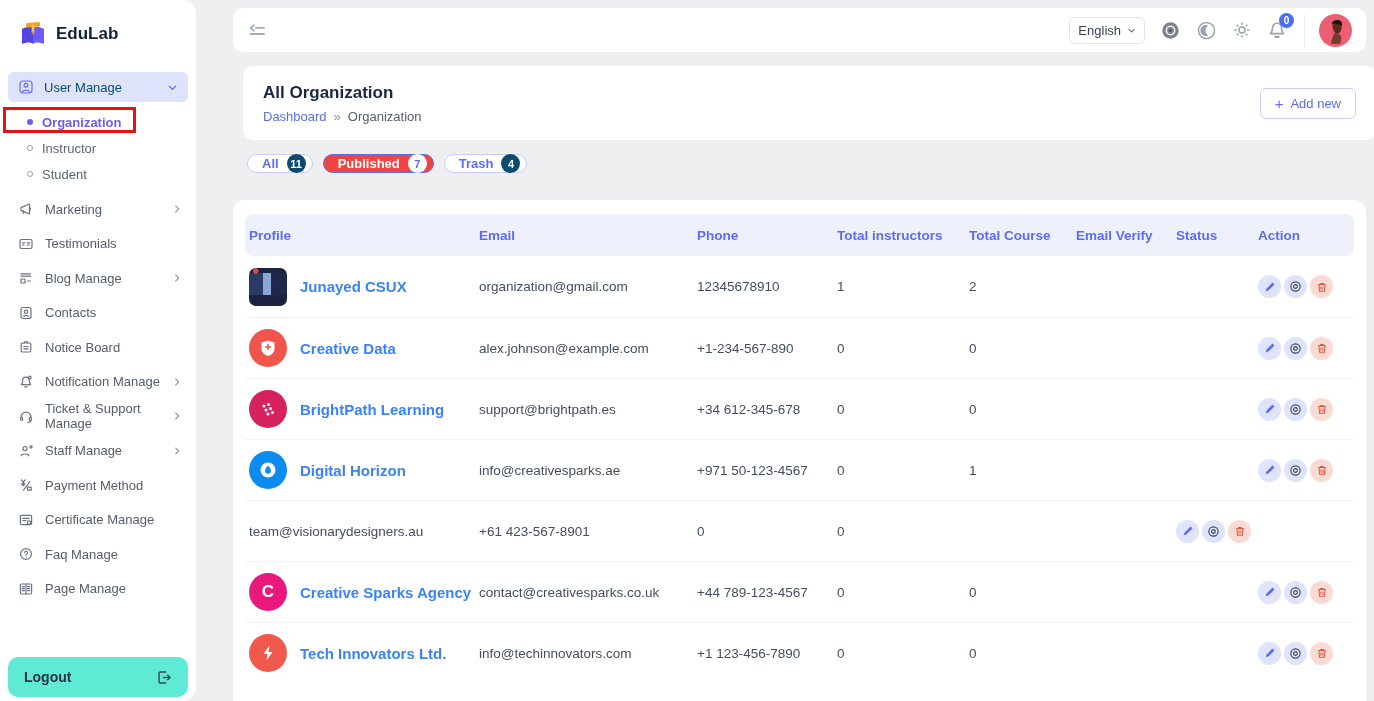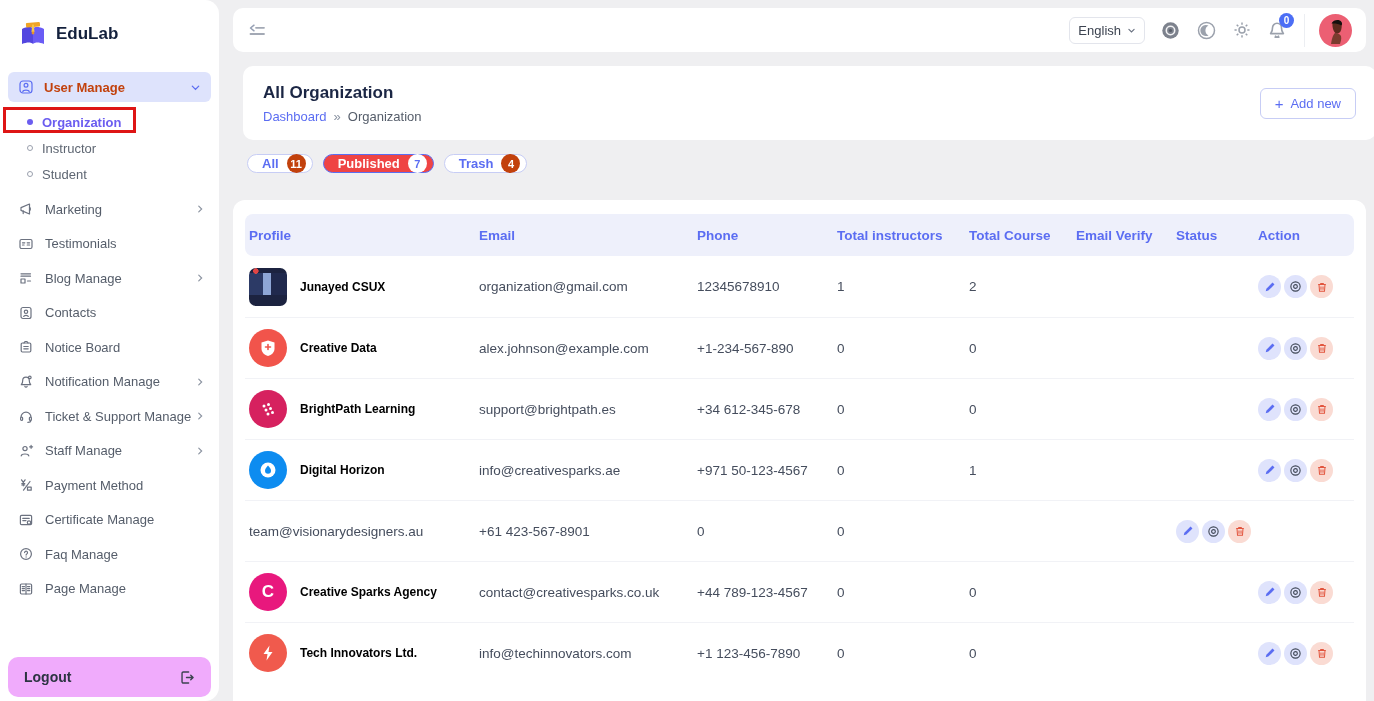--- a/index.html
+++ b/index.html
@@ -2,37 +2,37 @@
 <html><head>
 <meta charset="utf-8">
 <style>
   * { box-sizing: border-box; margin: 0; padding: 0; }
   html,body { width:1374px; height:701px; overflow:hidden; background:#efeff1;
     font-family:"Liberation Sans", sans-serif; position:relative; }
   svg { display:block; }
   .ico { stroke:#6c7280; fill:none; stroke-width:1.2; stroke-linecap:round; stroke-linejoin:round; }
 
   
-  .sidebar { position:absolute; left:0; top:0; width:219px; height:701px; background:#fff;
+  .sidebar { position:absolute; left:0; top:0; width:196px; height:701px; background:#fff;
     border-radius:0 14px 14px 0; }
   .logo { display:flex; align-items:center; gap:8px; padding:20px 0 0 18px; }
   .logo-text { font-size:17px; font-weight:700; color:#13203c; }
   .nav { margin-top:24px; }
   .s-active { margin:0 8px; height:30px; background:#dee3fc; border-radius:6px;
     display:flex; align-items:center; padding:0 10px; cursor:pointer; }
-  .s-active .lbl { color:#c2410c; font-size:13px; font-weight:700; margin-left:10px; flex:1; }
+  .s-active .lbl { color:#0c4a6e; font-size:13px; font-weight:400; margin-left:10px; flex:1; }
   .s-sub { height:26px; display:flex; align-items:center; padding-left:27px; cursor:pointer; }
   .dot-on { width:6px; height:6px; border-radius:50%; background:#6b5df0; }
   .dot-off { width:6px; height:6px; border-radius:50%; border:1.2px solid #9aa0ad; background:#fff; }
   .s-sub .lbl { font-size:13px; color:#5e6672; margin-left:9px; }
   .s-sub.on .lbl { color:#6b5df0; font-weight:600; }
   .s-item { height:34.5px; display:flex; align-items:center; padding:0 14px 0 18px; cursor:pointer; }
   .s-item .lbl { font-size:13px; color:#555d6a; margin-left:11px; flex:1; }
   .chev { color:#8b93a0; }
-  .logout { position:absolute; left:8px; right:8px; bottom:4px; height:40px; background:#f0abfc;
+  .logout { position:absolute; left:8px; right:8px; bottom:4px; height:40px; background:#5eead4;
     border-radius:10px; display:flex; align-items:center; justify-content:space-between;
     padding:0 16px; cursor:pointer; }
   .logout .lbl { font-size:14px; font-weight:600; color:#2c3442; }
 
   
   .main { position:absolute; left:233px; top:0; width:1133px; height:701px; }
   .topbar { position:absolute; top:8px; left:0; width:1133px; height:44px; background:#fff;
     border-radius:10px; display:flex; align-items:center; padding:0 14px; }
   .collapse { cursor:pointer; }
   .top-right { margin-left:auto; display:flex; align-items:center; gap:15px; }
@@ -53,36 +53,36 @@
   .crumb-sep { color:#8a93a2; }
   .crumb-cur { color:#555d6a; }
   .addnew { border:1px solid #c7cdf5; background:#fff; color:#5b6df2; font-size:13px;
     border-radius:6px; height:31px; padding:0 14px; display:flex; align-items:center; gap:7px;
     cursor:pointer; font-family:inherit; }
 
   .pills { position:absolute; top:154px; left:14px; display:flex; gap:10px; }
   .pill { height:19px; border-radius:15px; display:flex; align-items:center; gap:8px;
     padding:0 6px 0 14px; font-size:13px; font-weight:700; cursor:pointer;
     border:1px solid #c7cdf5; background:#fff; color:#5b6df2; }
-  .pill .cnt { min-width:19px; height:19px; border-radius:10px; background:#c2410c; color:#fff;
+  .pill .cnt { min-width:19px; height:19px; border-radius:10px; background:#0c4a6e; color:#fff;
     font-size:11px; display:flex; align-items:center; justify-content:center; padding:0 3px; }
   .pill.active { background:#ef4444; border-color:#5b6df2; color:#fff; }
   .pill.active .cnt { background:#fff; color:#5b6df2; }
 
   .tablecard { position:absolute; top:200px; left:0; width:1133px; height:560px; background:#fff;
     border-radius:12px 12px 0 0; padding:14px 12px; }
   .t-head, .t-row { display:grid; grid-template-columns:230px 218px 140px 132px 107px 100px 82px 1fr;
     align-items:center; padding:0 4px; }
   .t-head { height:42px; background:#eef0fb; border-radius:8px; }
   .t-head > div { font-size:13.5px; font-weight:700; color:#5b6df2; }
   .t-row { height:61px; }
   .t-row + .t-row { border-top:1px solid #f1f2f6; }
   .cell { font-size:13.5px; color:#454d5d; }
   .profile-cell { display:flex; align-items:center; gap:13px; }
-  .org-name { font-size:12px; font-weight:700; color:#000000; }
+  .org-name { font-size:15px; font-weight:700; color:#3b82f6; }
   .org-avatar { width:38px; height:38px; border-radius:50%; display:flex; align-items:center;
     justify-content:center; flex:none; }
   .org-avatar.sq { border-radius:7px;
     background:
       radial-gradient(circle at 18% 8%, #e04545 0 2.5px, rgba(0,0,0,0) 3px),
       linear-gradient(90deg, #2c3a66 0 38%, #8ea6d6 38% 58%, #20294d 58% 100%) ,
       #1c2340; background-size:100% 100%, 100% 58%, 100% 100%;
     background-repeat:no-repeat; background-position:0 0, 0 32%, 0 0; }
   .c-letter { color:#fff; font-size:17px; font-weight:700; }
   .toggle { width:38px; height:21px; border-radius:11px; background:#5b6df2; position:relative; cursor:pointer; }

